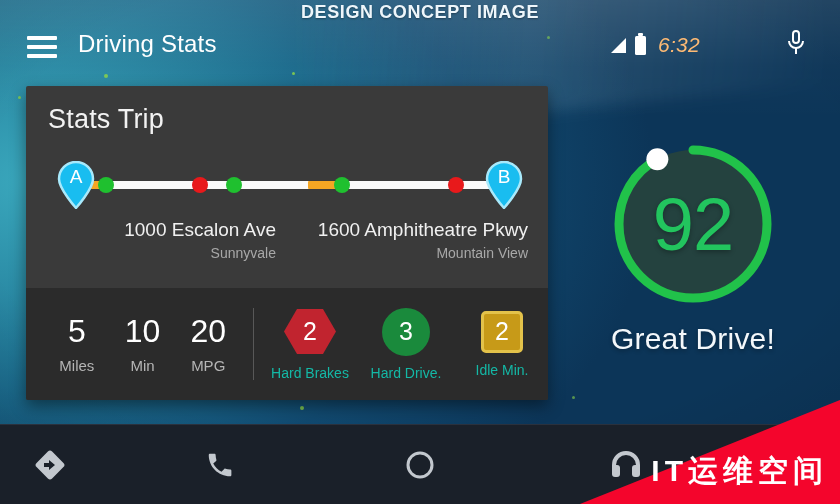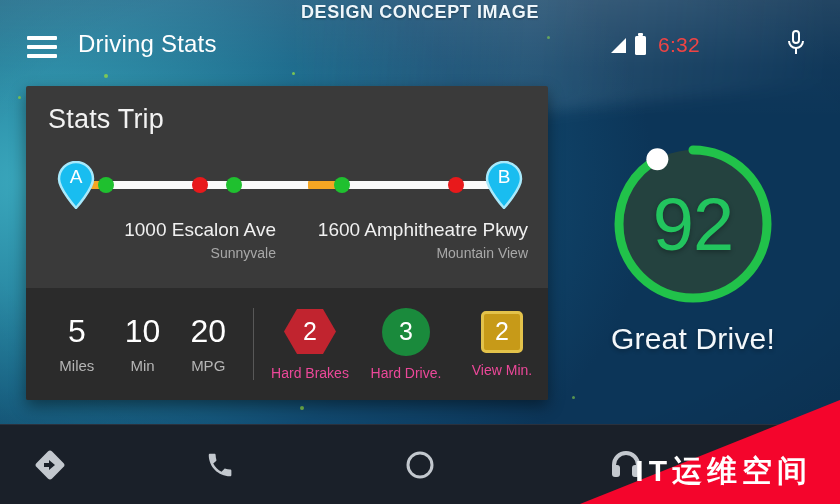--- a/index.html
+++ b/index.html
@@ -110,23 +110,24 @@
   .batt::before {
     content: "";
     position: absolute;
     top: -3px; left: 3px;
     width: 5px; height: 3px;
     background: #fff;
     border-radius: 1px;
   }
   .clock {
     font-size: 21px;
-    color: #ef4444;
+    color: #fdba74;
     margin-left: 3px;
     letter-spacing: .3px;
+    font-style: italic;
   }
   .mic {
     position: absolute;
     right: 33px; top: 30px;
     width: 22px; height: 26px;
     cursor: pointer;
   }
 
   
   .card {
@@ -271,21 +272,21 @@
     width: 42px; height: 42px;
     box-sizing: border-box;
   }
   .badge .val {
     font-size: 25px;
     color: #ffffff;
     line-height: 1;
   }
   .badge .lbl {
     font-size: 14px;
-    color: #ec4899;
+    color: #14b8a6;
     margin-top: 9px;
     white-space: nowrap;
   }
 
   
   .score {
     position: absolute;
     left: 600px; top: 131px;
     width: 186px; height: 186px;
     z-index: 4;
@@ -346,21 +347,21 @@
     position: absolute;
     right: 12px; bottom: 54px;
     font-family: "Liberation Serif", serif;
     font-size: 15px;
     font-weight: bold;
     color: #ffffff;
     letter-spacing: 1px;
   }
   .wm-cn {
     position: absolute;
-    right: 28px; bottom: 12px;
+    right: 12px; bottom: 12px;
     font-size: 30px;
     font-weight: bold;
     color: #ffffff;
     letter-spacing: 5px;
   }
 </style>
 </head>
 <body>
 
 <div id="screen">
@@ -478,21 +479,21 @@
         <div class="badge">
           <div class="shape circle">
             <span class="val">3</span>
           </div>
           <div class="lbl">Hard Drive.</div>
         </div>
         <div class="badge">
           <div class="shape square">
             <span class="val">2</span>
           </div>
-          <div class="lbl">View Min.</div>
+          <div class="lbl">Idle Min.</div>
         </div>
       </div>
     </div>
   </div>
 
   <div class="navbar">
     <div class="nav-item" style="left:22px;">
       <svg width="36" height="36" viewBox="0 0 36 36">
         <rect x="7" y="7" width="22" height="22" rx="3" fill="#c3c8ce" transform="rotate(45 18 18)"></rect>
         <path d="M17 13 l6 5 -6 5 v-3 h-5 v-4 h5 z" fill="#1a2029"></path>

